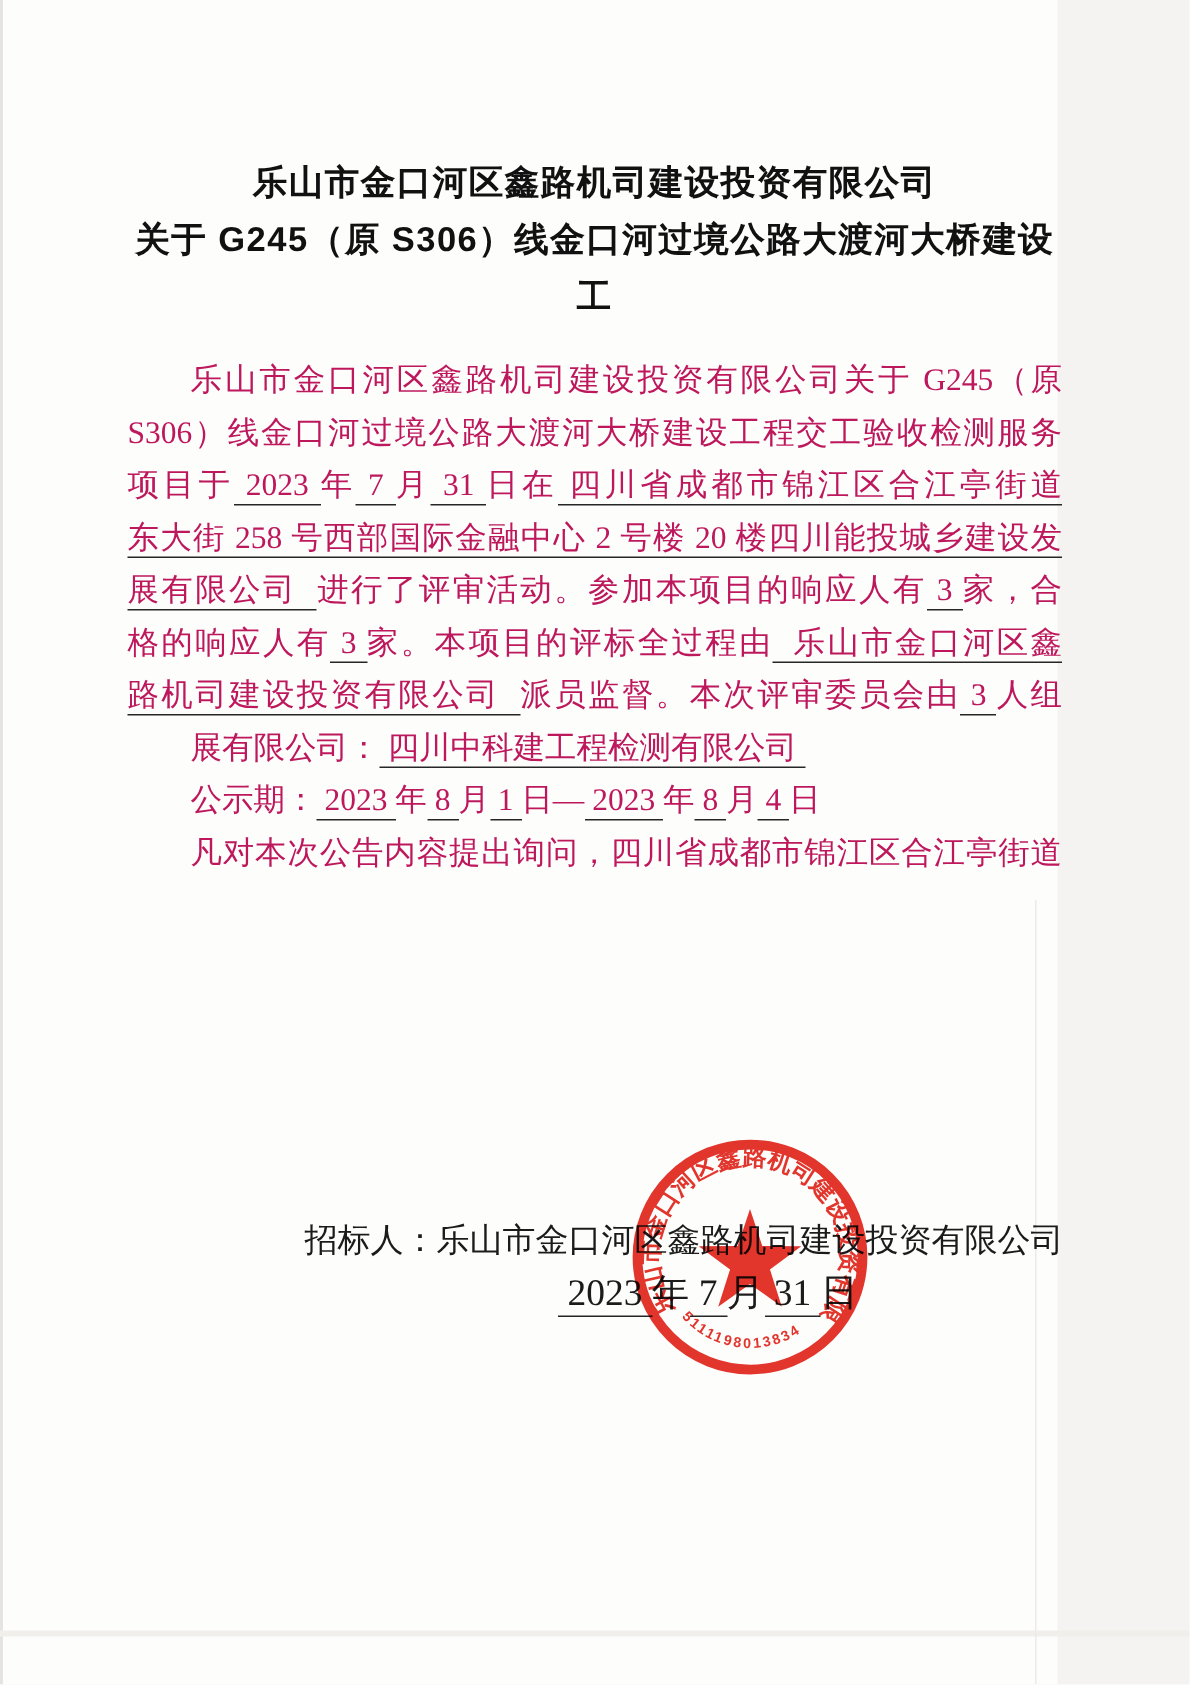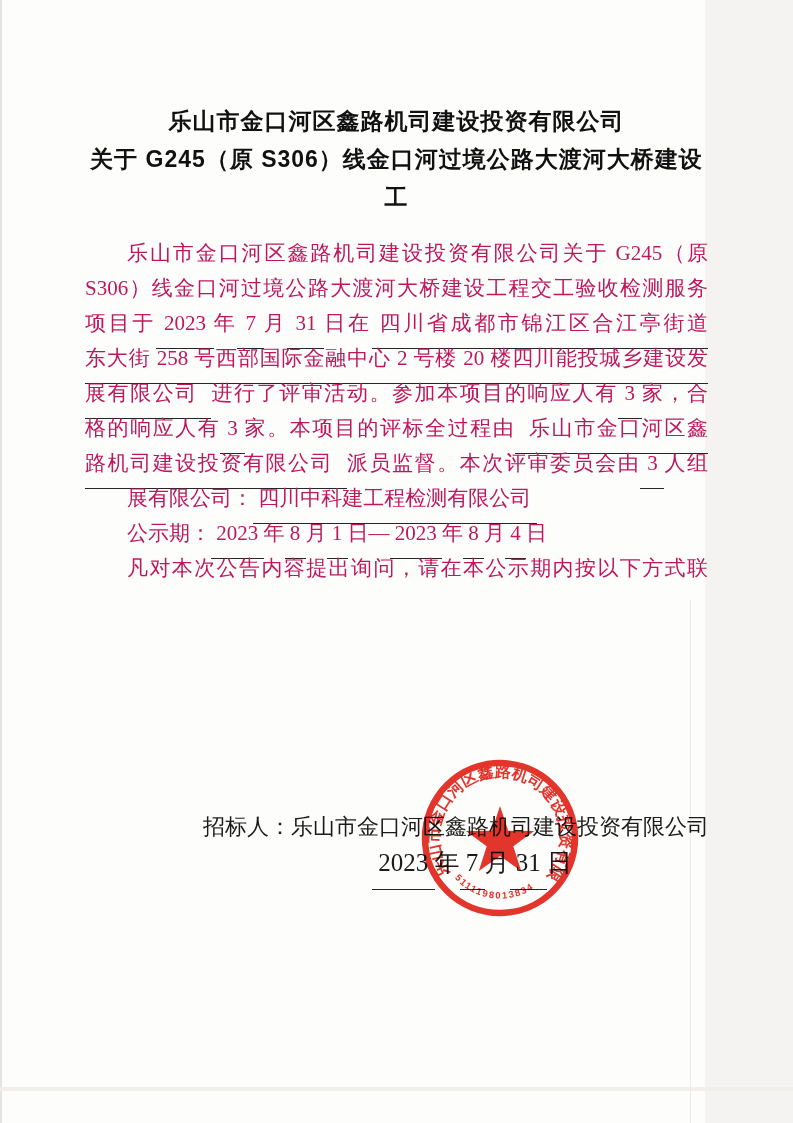--- a/index.html
+++ b/index.html
@@ -25,21 +25,21 @@
     letter-spacing:1px;
   }
   .body-text{
     position:absolute;left:85px;top:236px;width:623px;
     color:#be185d;font-size:21px;line-height:35px;
   }
   .bline{width:623px;white-space:nowrap;}
   .bline.just{text-align:justify;text-align-last:justify;}
   .bline.ind{text-indent:2em;}
   .seg{white-space:pre;}
-  .seg.u{border-bottom:1.5px solid #262626;padding-bottom:13px;}
+  .seg.u{border-bottom:1.5px solid #262626;padding-bottom:1px;}
 
   .issuer-line{
     position:absolute;left:203px;top:812px;
     color:#1b1b1b;font-size:22px;line-height:30px;white-space:nowrap;
     z-index:2;
   }
   .issuer-date{
     position:absolute;left:372px;top:848px;
     color:#1b1b1b;font-size:25px;line-height:30px;white-space:nowrap;
     z-index:2;
@@ -70,21 +70,21 @@
   <div class="body-text" id="body-lines">
       <div class="bline ind just"><span class="seg">乐山市金口河区鑫路机司建设投资有限公司关于&nbsp;G245（原</span></div>
       <div class="bline just"><span class="seg">S306）线金口河过境公路大渡河大桥建设工程交工验收检测服务</span></div>
       <div class="bline just"><span class="seg">项目于</span><span class="seg u">&nbsp;2023&nbsp;</span><span class="seg">年</span><span class="seg u">&nbsp;7&nbsp;</span><span class="seg">月</span><span class="seg u">&nbsp;31&nbsp;</span><span class="seg">日在</span><span class="seg u">&nbsp;四川省成都市锦江区合江亭街道</span></div>
       <div class="bline just"><span class="seg u">东大街&nbsp;258&nbsp;号西部国际金融中心&nbsp;2&nbsp;号楼&nbsp;20&nbsp;楼四川能投城乡建设发</span></div>
       <div class="bline just"><span class="seg u">展有限公司&nbsp;&nbsp;</span><span class="seg">进行了评审活动。参加本项目的响应人有</span><span class="seg u">&nbsp;3&nbsp;</span><span class="seg">家，合</span></div>
       <div class="bline just"><span class="seg">格的响应人有</span><span class="seg u">&nbsp;3&nbsp;</span><span class="seg">家。本项目的评标全过程由</span><span class="seg u">&nbsp;&nbsp;乐山市金口河区鑫</span></div>
       <div class="bline just"><span class="seg u">路机司建设投资有限公司&nbsp;&nbsp;</span><span class="seg">派员监督。本次评审委员会由</span><span class="seg u">&nbsp;3&nbsp;</span><span class="seg">人组</span></div>
       <div class="bline ind"><span class="seg">展有限公司：</span><span class="seg u">&nbsp;四川中科建工程检测有限公司&nbsp;</span></div>
       <div class="bline ind"><span class="seg">公示期：</span><span class="seg u">&nbsp;2023&nbsp;</span><span class="seg">年</span><span class="seg u">&nbsp;8&nbsp;</span><span class="seg">月</span><span class="seg u">&nbsp;1&nbsp;</span><span class="seg">日—</span><span class="seg u">&nbsp;2023&nbsp;</span><span class="seg">年</span><span class="seg u">&nbsp;8&nbsp;</span><span class="seg">月</span><span class="seg u">&nbsp;4&nbsp;</span><span class="seg">日</span></div>
-      <div class="bline ind just"><span class="seg">凡对本次公告内容提出询问，请在本公示期内按以下方式联</span></div>
+      <div class="bline ind just"><span class="seg">凡对本次公告内容提出询问，四川省成都市锦江区合江亭街道</span></div>
     </div>
 
   <div class="issuer-line">
     <span class="seg">招标人：乐山市金口河区鑫路机司建设投资有限公司</span>
   </div>
 
   <div class="issuer-date" id="issuer-date"><span class="seg u">&nbsp;2023&nbsp;</span><span class="seg">年</span><span class="seg u">&nbsp;7&nbsp;</span><span class="seg">月</span><span class="seg u">&nbsp;31&nbsp;</span><span class="seg">日</span></div>
 
   <svg class="seal" viewBox="-98 -98 196 196">
     <defs>

